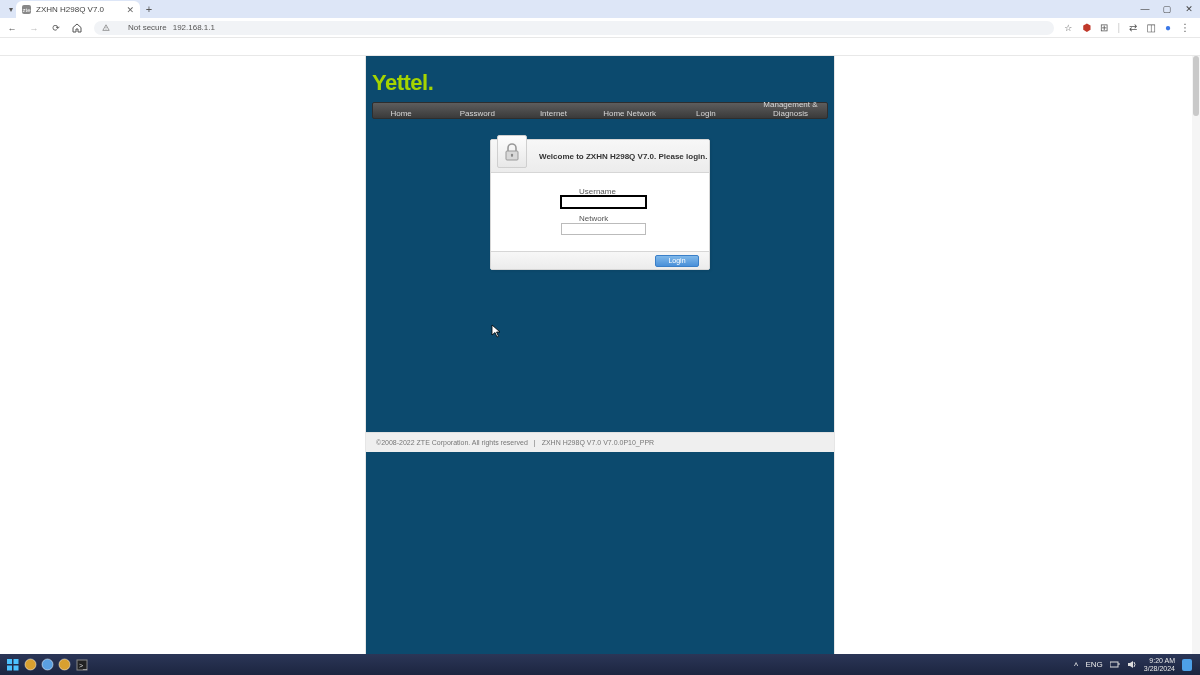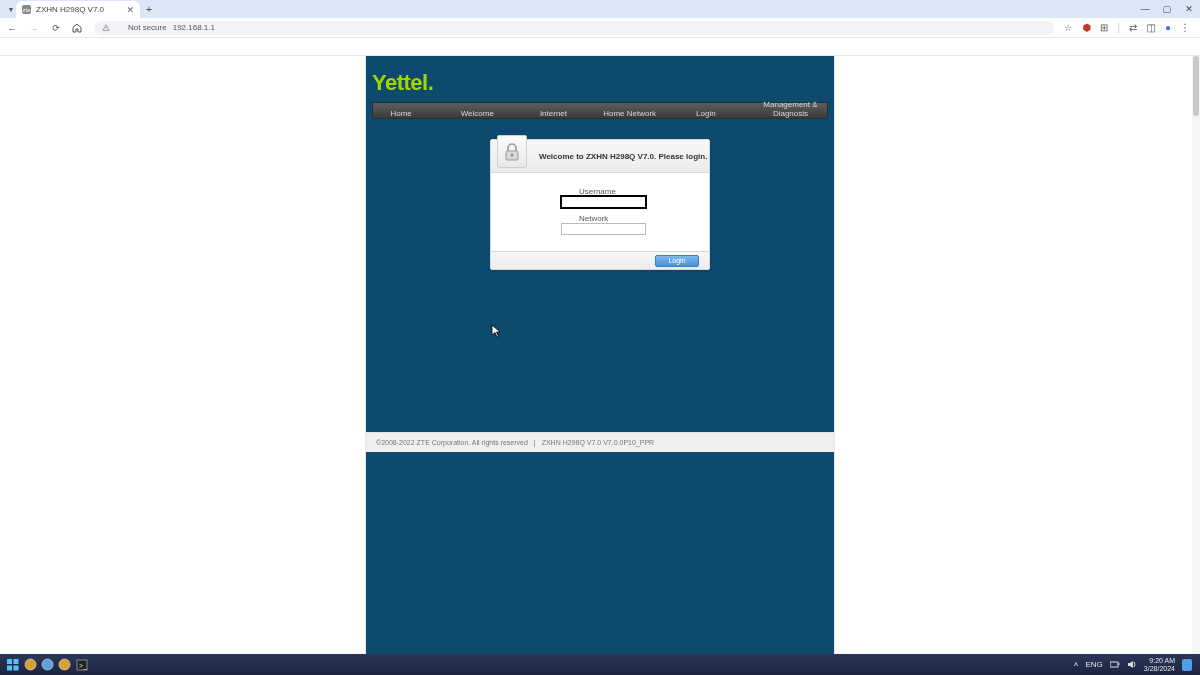--- a/index.html
+++ b/index.html
@@ -128,21 +128,21 @@
 
 <div class="viewport">
   <div class="page">
 
     <div class="logo">
       <span class="logo-text"><span>Yettel</span><span class="dot">.</span></span>
     </div>
 
     <div class="menubar">
       <div>Home</div>
-      <div>Welcome</div>
+      <div>Password</div>
       <div>Internet</div>
       <div>Home Network</div>
       <div>Login</div>
       <div>Management &amp; Diagnosis</div>
     </div>
 
     <div class="login-card-wrap">
       <div class="login-card">
         <div class="login-header">
           <div class="lock-badge">

